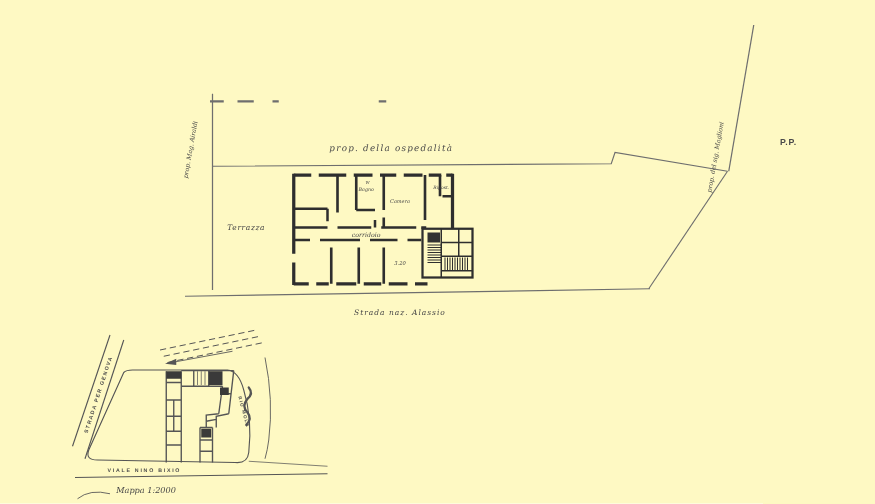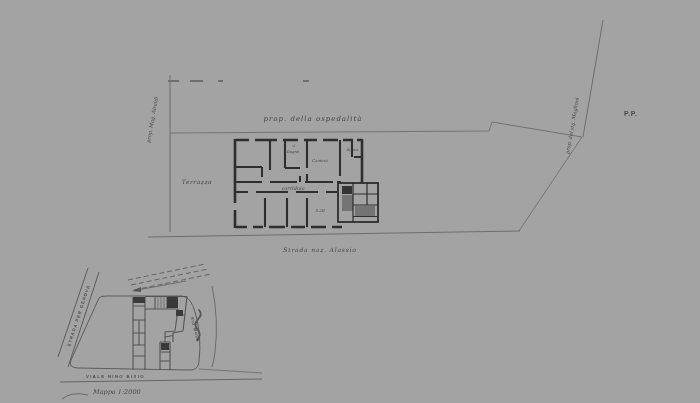--- a/index.html
+++ b/index.html
@@ -1,19 +1,19 @@
 <!DOCTYPE html>
 <html><head>
 <meta charset="utf-8">
 <style>
   html,body{margin:0;padding:0;background:#ffffff;}
   .page{
     position:relative;
     width:700px;height:403px;
-    background:#a3a3a3;
+    background:#fef9c3;
     overflow:hidden;
     font-family:"Liberation Sans",sans-serif;
   }
   svg{position:absolute;left:0;top:0;}
   .hand{font-family:"DejaVu Serif",serif;font-style:italic;fill:#464646;}
   .caps{font-family:"Liberation Sans",sans-serif;fill:#4a4a4a;font-weight:bold;}
   .ink{stroke:#2e2e2e;fill:none;}
   .thin{stroke:#6e6e6e;fill:none;}
   .mapline{stroke:#555;fill:none;}
 </style>

